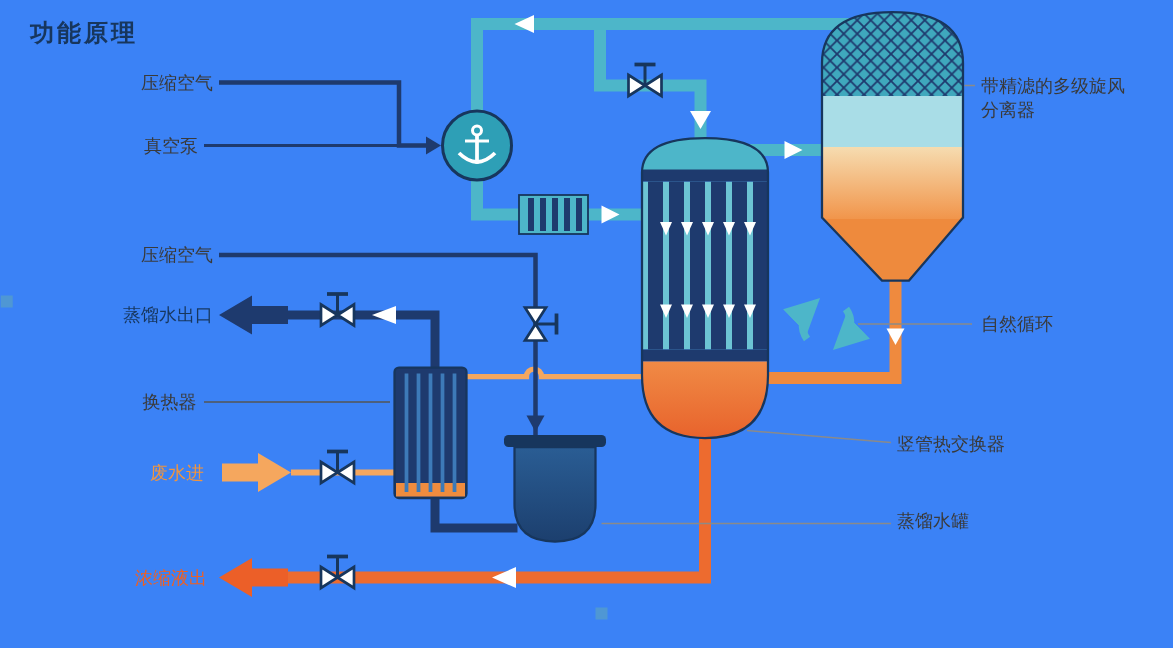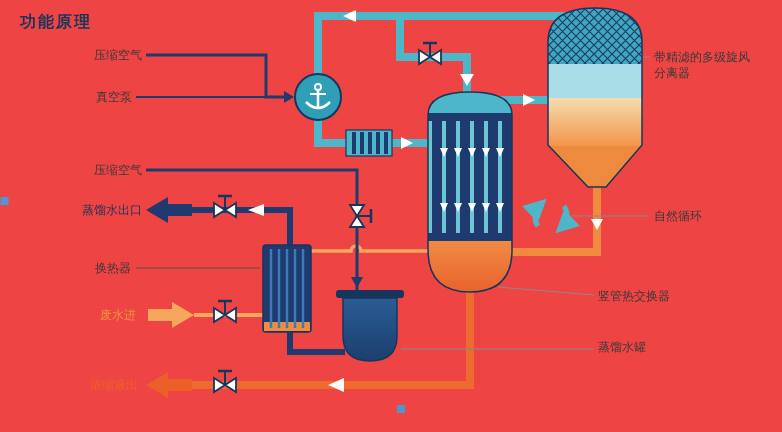--- a/index.html
+++ b/index.html
@@ -1,16 +1,16 @@
 <!DOCTYPE html>
 <html><head>
 <meta charset="utf-8">
 <style>
   html,body{margin:0;padding:0;background:#fff;}
-  #stage{position:relative;width:782px;height:432px;background:#ef4444;overflow:hidden;
+  #stage{position:relative;width:782px;height:432px;background:#3b82f6;overflow:hidden;
          font-family:"DejaVu Sans","Liberation Sans",sans-serif;}
   svg{position:absolute;left:0;top:0;}
   text{font-family:"DejaVu Sans","Liberation Sans",sans-serif;}
   .lbl{font-size:12px;fill:#3a3a3a;}
   .lbl-navy{font-size:12px;fill:#17365d;}
   .lbl-orange{font-size:12px;fill:#f0953f;}
   .lbl-red{font-size:12px;fill:#ed6024;}
   .title-text{font-size:16px;font-weight:bold;fill:#17365d;letter-spacing:2px;}
 </style>
 </head>

